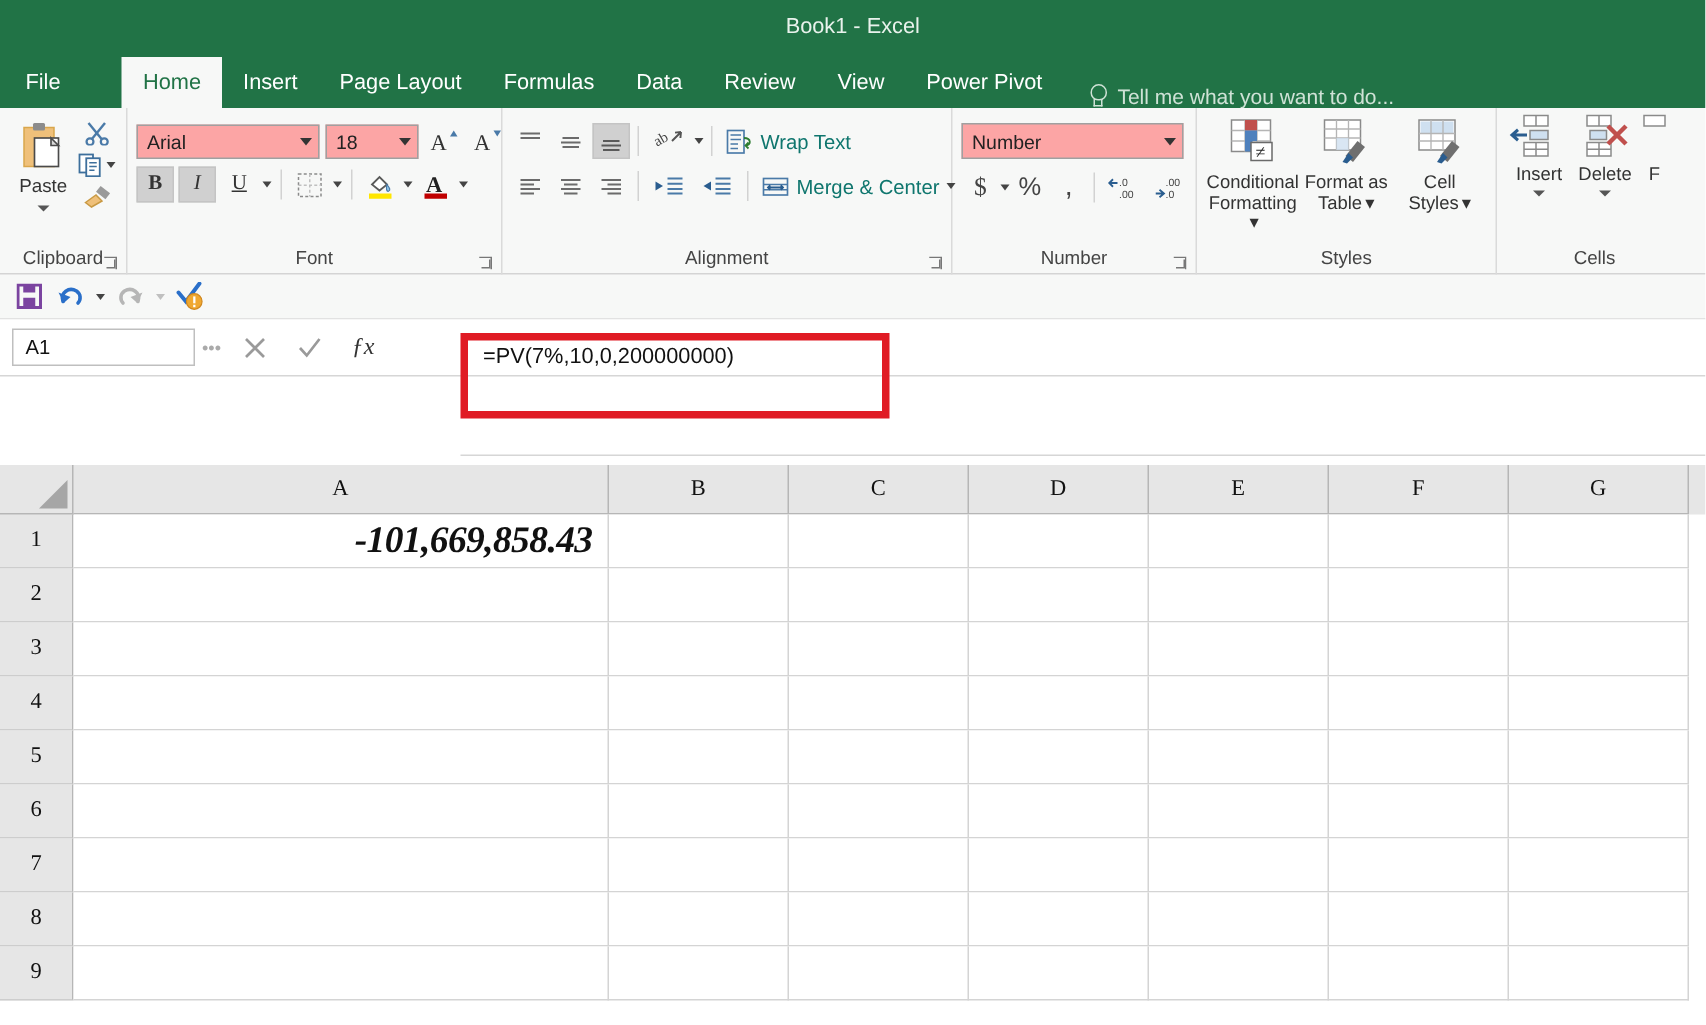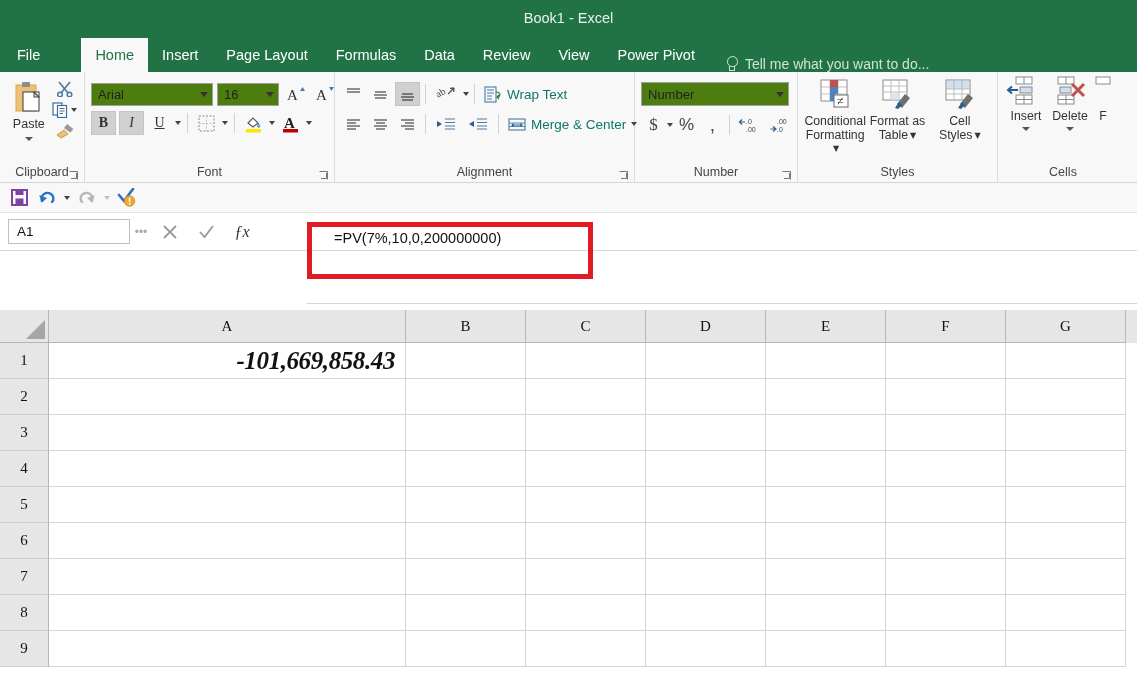--- a/index.html
+++ b/index.html
@@ -89,21 +89,21 @@
     align-items: center; gap: 5px; padding-top: 3px;
   }
   .clip-row { display:flex; align-items:center; gap:2px; }
 
   
   .g-font { width: 250px; }
   .font-body { display: flex; flex-direction: column; gap: 5px; padding-top: 4px;}
   .font-row1 { display: flex; align-items: center; gap: 4px; }
   .font-row2 { display: flex; align-items: center; gap: 3px; }
   .combo {
-    height: 23px; border: 1px solid #a0a0a0; background: #4d7c0f;
+    height: 23px; border: 1px solid #a0a0a0; background: #fca5a5;
     display: flex; align-items: center; padding: 0 4px 0 6px;
     font-size: 13px; color: #222; position: relative;
   }
   .combo .cv { flex: 1; white-space: nowrap; overflow: hidden; }
   .combo .cd {
     width: 0; height: 0; border-left: 4px solid transparent;
     border-right: 4px solid transparent; border-top: 5px solid #333;
     margin-left: 4px;
   }
   .font-name { width: 122px; }
@@ -193,21 +193,21 @@
   .redbox {
     position: absolute; left: 307px; top: 222px; width: 286px; height: 57px;
     border: 5px solid #e01b24; background: transparent; z-index: 30;
     pointer-events: none;
   }
   .fbar-second {
     position:absolute; left: 307px; top: 279px; right: 0; height: 25px;
     background: #ffffff; border-bottom: 1px solid #d6d6d6;
   }
   .formula-text {
-    position: absolute; left: 334px; top: 230px; font-size: 14.5px;
+    position: absolute; left: 322px; top: 230px; font-size: 14.5px;
     color: #111; z-index: 31;
   }
 
   
   .gridwrap { position: absolute; left:0; top: 310px; width: 1137px; height: 373px; background:#fff; }
   .colhead { display: flex; height: 33px; background: #e6e6e6; }
   .corner {
     width: 49px; min-width:49px; height: 33px; background: #e6e6e6;
     border-right: 1px solid #b6b6b6; border-bottom: 1px solid #b6b6b6;
     position: relative;
@@ -342,21 +342,21 @@
 
     <div class="rgroup g-font">
       <div class="rgroup-body">
         <div class="font-body">
           <div class="font-row1">
             <div class="combo font-name">
               <span class="cv">Arial</span>
               <span class="cd"></span>
             </div>
             <div class="combo font-size">
-              <span class="cv">16</span>
+              <span class="cv">18</span>
               <span class="cd"></span>
             </div>
             <div class="ibtn">
               <svg width="20" height="20" viewBox="0 0 20 20">
                 <text x="1" y="16" font-family="Liberation Serif, serif" font-size="15" fill="#333">A</text>
                 <path d="M14 7 L16.5 3 L19 7 Z" fill="#4a7aa8"></path>
               </svg>
             </div>
             <div class="ibtn">
               <svg width="20" height="20" viewBox="0 0 20 20">

